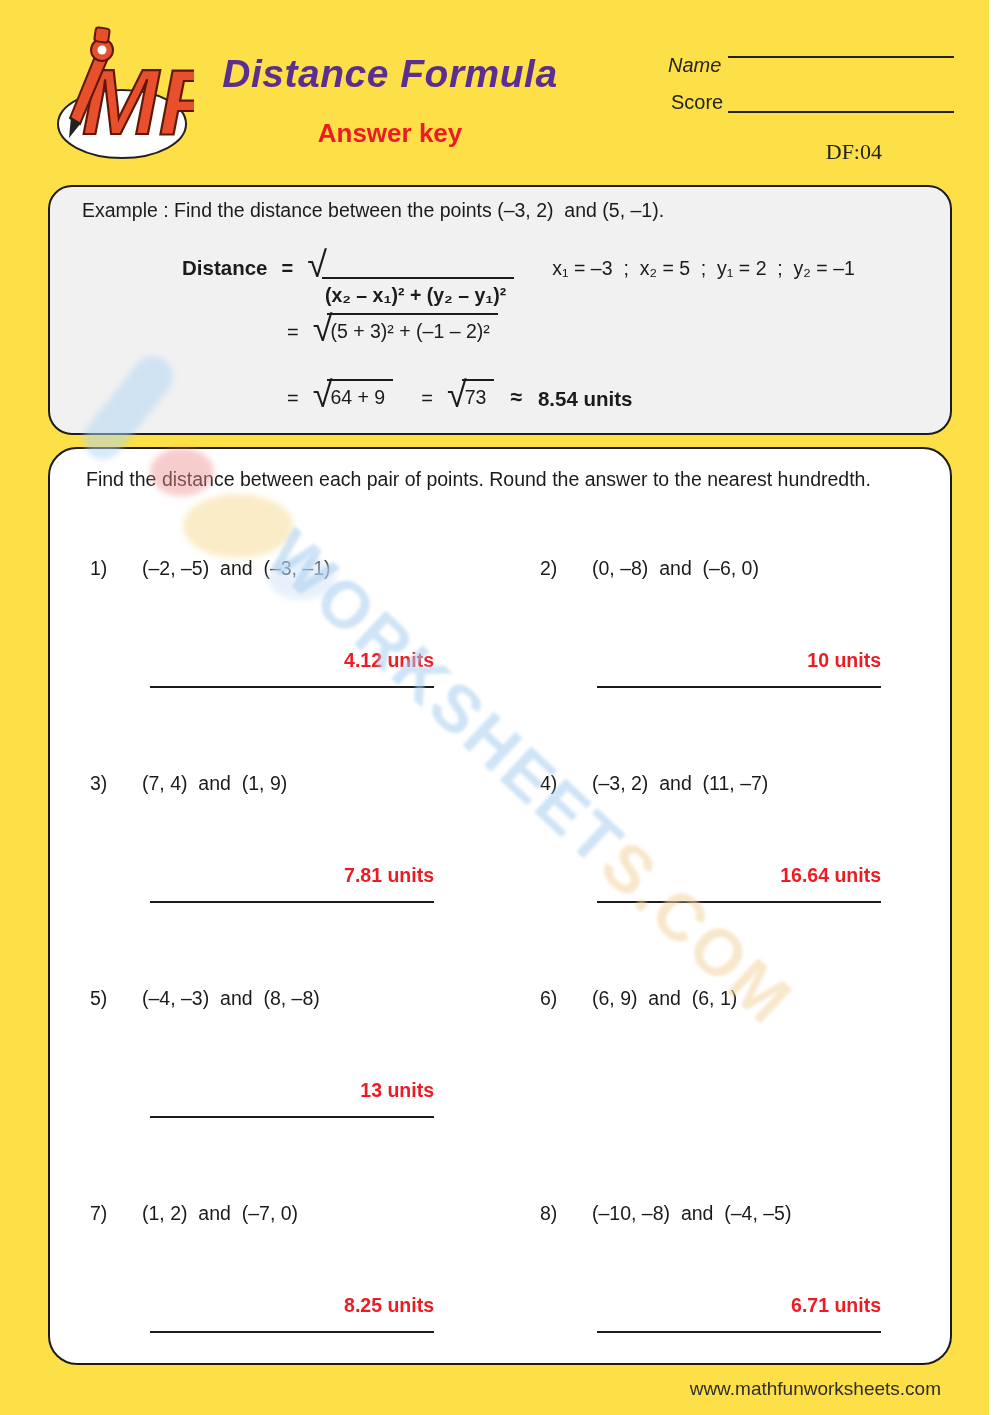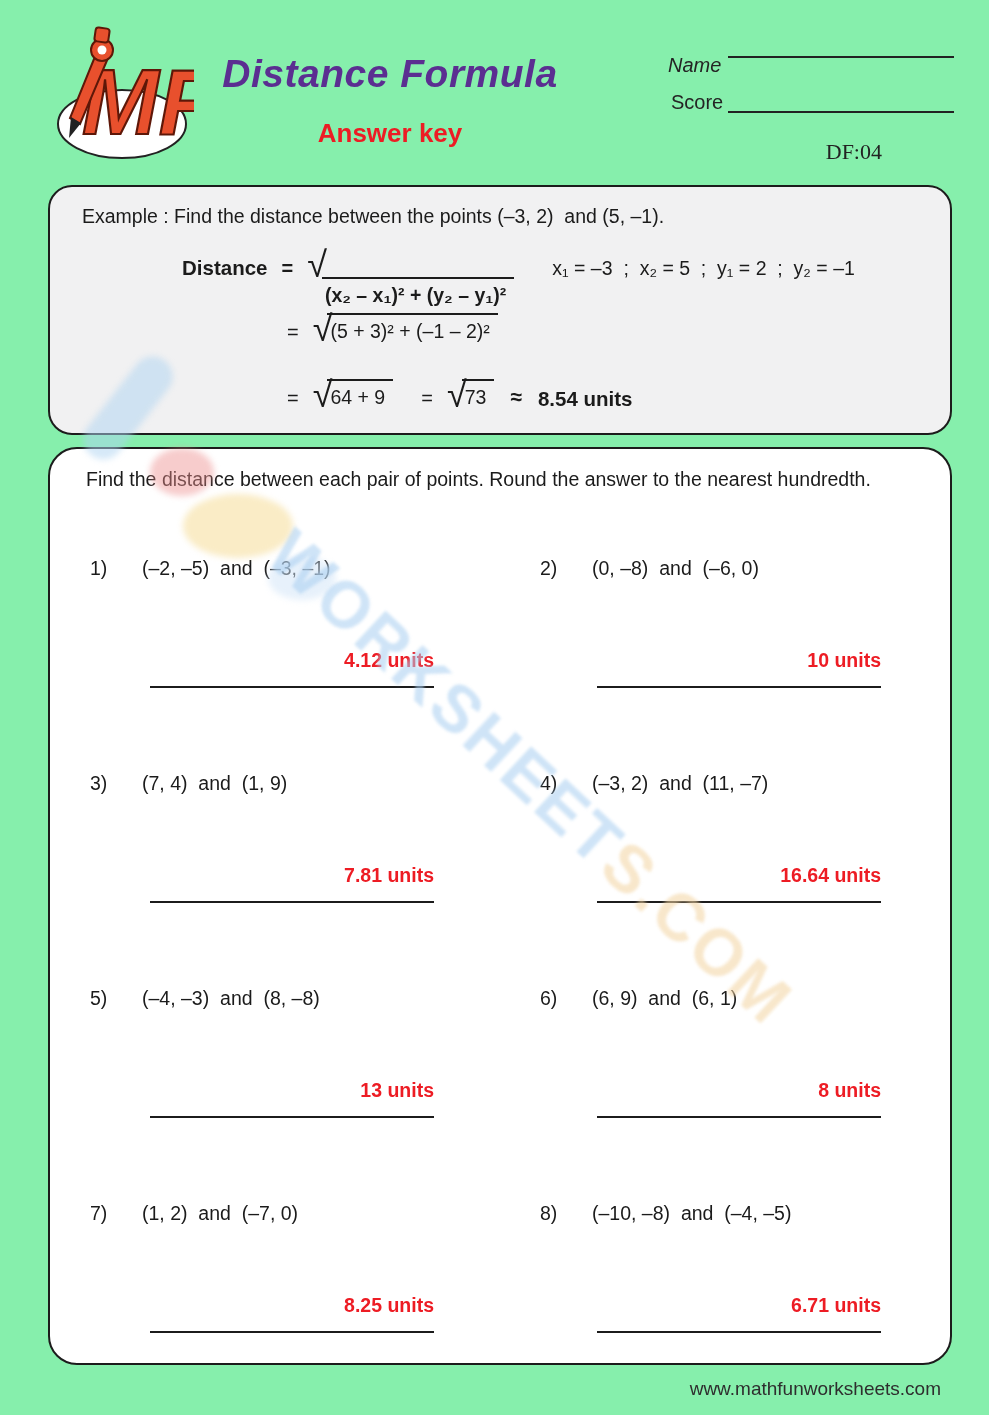--- a/index.html
+++ b/index.html
@@ -1,18 +1,18 @@
 <!DOCTYPE html>
 <html><head>
 <meta charset="utf-8">
 <style>
   * { margin:0; padding:0; box-sizing:border-box; }
   body { background:#ffffff; }
   .page {
-    position:relative; width:989px; height:1415px; background:#86efac;
+    position:relative; width:989px; height:1415px; background:#fde047;
     font-family:"Liberation Sans","DejaVu Sans",sans-serif; color:#1b1b1b;
     overflow:hidden;
   }
 
   
   .logo { position:absolute; left:44px; top:26px; width:150px; height:140px; }
   .title-wrap { position:absolute; left:150px; top:52px; width:480px; text-align:center; }
   .title { font-size:39px; font-weight:bold; font-style:italic; color:#5b2e91; letter-spacing:0.5px; }
   .subtitle-wrap { position:absolute; left:150px; top:118px; width:480px; text-align:center; }
   .subtitle { font-size:26px; font-weight:bold; color:#ed1c24; }
@@ -27,21 +27,21 @@
   
   .example-box {
     position:absolute; left:48px; top:185px; width:904px; height:250px;
     background:#f1f1f2; border:2.6px solid #1c1c1c; border-radius:24px;
   }
   .main-box {
     position:absolute; left:48px; top:447px; width:904px; height:918px;
     background:#ffffff; border:2.6px solid #1c1c1c; border-radius:29px;
   }
 
-  .ex-prompt { position:absolute; left:32px; top:18px; font-size:19.5px; white-space:pre; }
+  .ex-prompt { position:absolute; left:32px; top:12px; font-size:19.5px; white-space:pre; }
 
   .frow { position:absolute; display:flex; align-items:flex-start; }
   .frow-1 { left:132px; top:62px; }
   .frow-2 { left:237px; top:126px; }
   .frow-3 { left:237px; top:192px; }
 
   .bold { font-weight:bold;margin-top:28px; }
   .eq   { font-size:20px; font-weight:bold; margin:8px 14px 0 0; }
   .eq.light { font-weight:normal; }
   .dist-label { font-size:20.5px; font-weight:bold; margin:7px 14px 0 0; }
@@ -194,21 +194,20 @@
         <span class="q-points">(–4, –3)  and  (8, –8)</span>
       </div>
       <div class="ans ans-c1">13 units</div>
     </div>
 
     <div class="prob" style="left:490px; top:538px;">
       <div class="q">
         <span class="q-num">6)</span>
         <span class="q-points">(6, 9)  and  (6, 1)</span>
       </div>
-      <div class="ans ans-c2">8 units</div>
     </div>
 
     <div class="prob" style="left:40px;  top:753px;">
       <div class="q">
         <span class="q-num">7)</span>
         <span class="q-points">(1, 2)  and  (–7, 0)</span>
       </div>
       <div class="ans ans-c1">8.25 units</div>
     </div>
 

